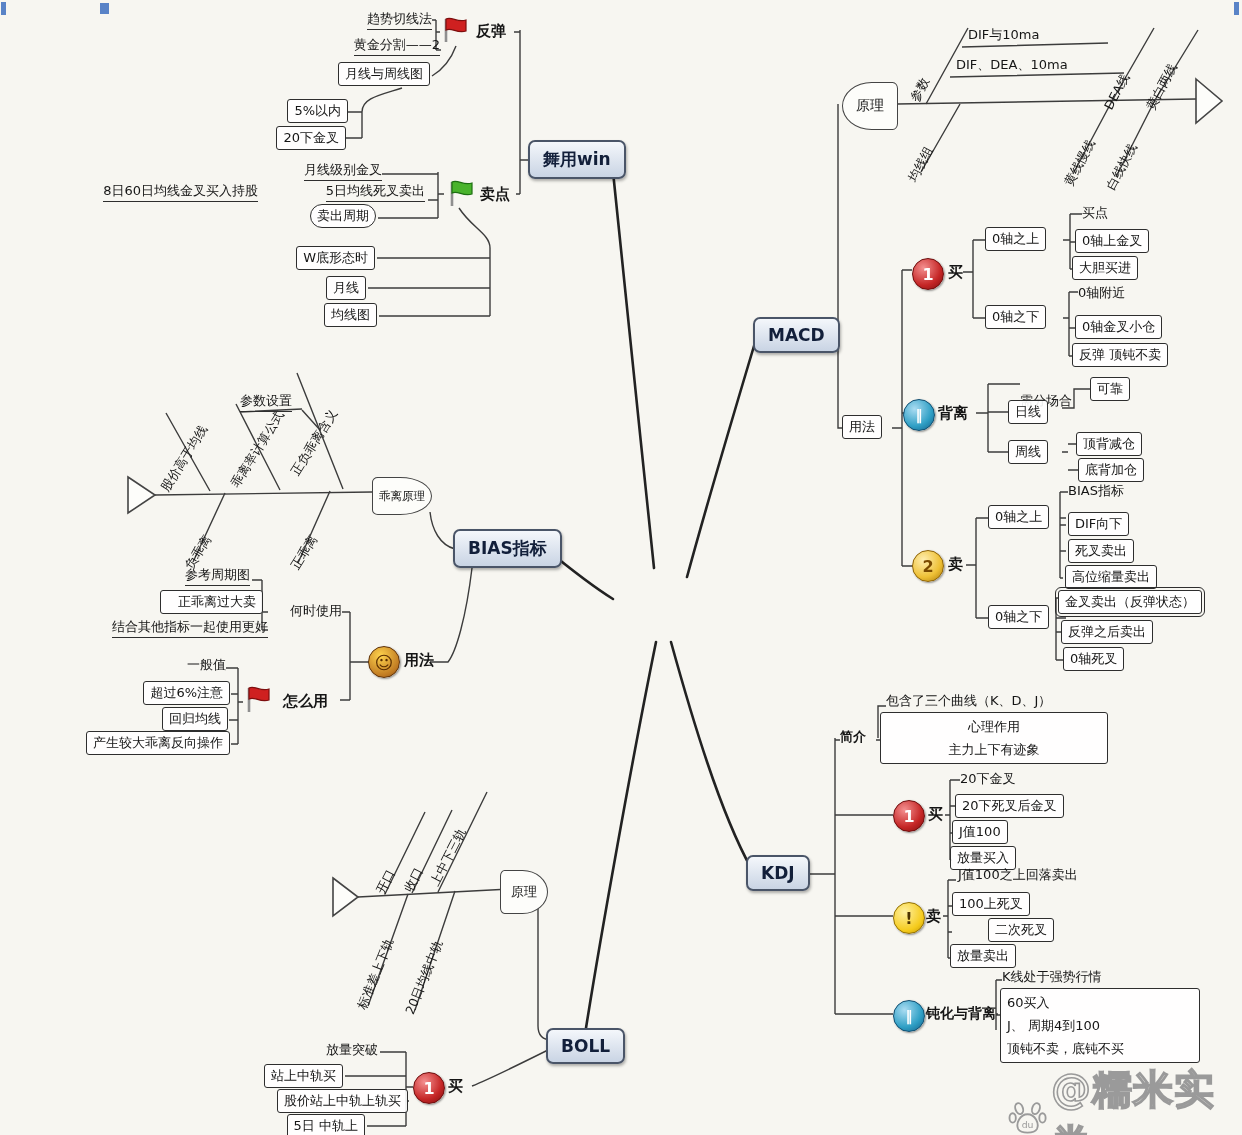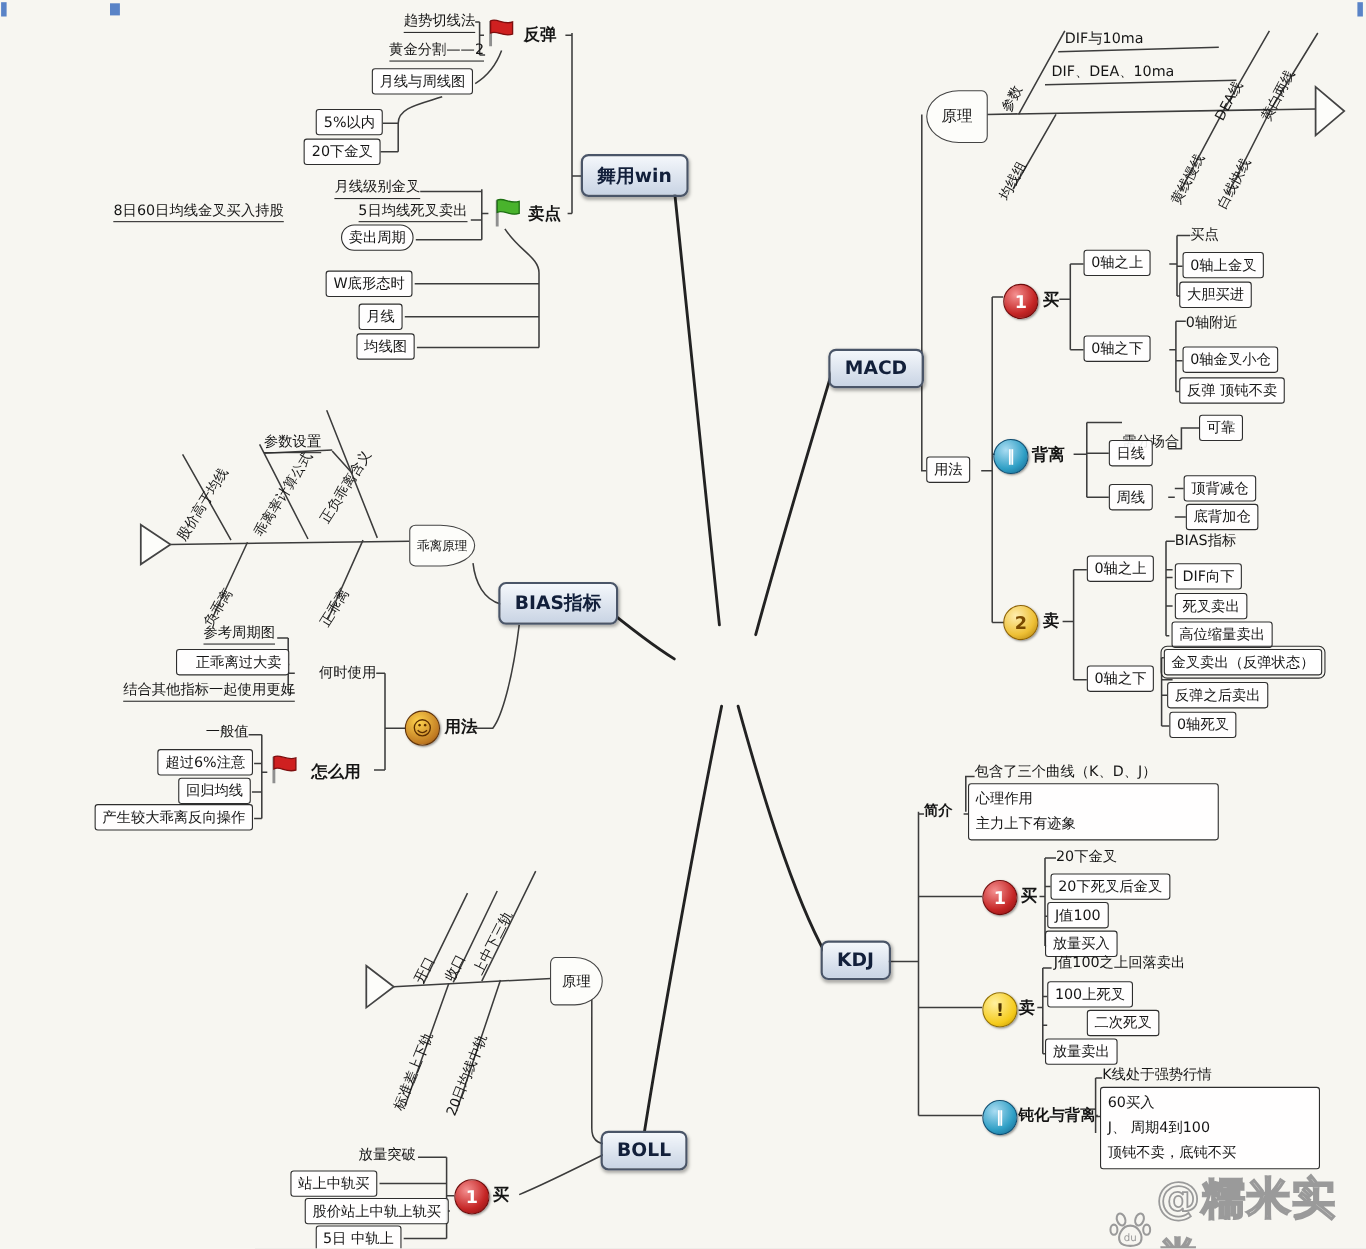--- a/index.html
+++ b/index.html
@@ -165,21 +165,21 @@
 <div class="bx" style="left:1068px;top:512px;">DIF向下</div>
 <div class="bx" style="left:1068px;top:539px;text-align:center;">死叉卖出</div>
 <div class="bx" style="left:1065px;top:565px;">高位缩量卖出</div>
 <div class="bx" style="left:988px;top:605px;">0轴之下</div>
 <div class="bx dbl" style="left:1058px;top:590px;">金叉卖出（反弹状态）</div>
 <div class="bx" style="left:1061px;top:620px;">反弹之后卖出</div>
 <div class="bx" style="left:1063px;top:647px;">0轴死叉</div>
 
 <div class="tx" style="left:840px;top:728px;font-weight:bold;">简介</div>
 <div class="tx" style="left:886px;top:692px;">包含了三个曲线（K、D、J）</div>
-<div class="bx" style="left:880px;top:712px;width:214px;">
+<div class="bx" style="left:880px;top:712px;width:214px;text-align:center;">
   <span class="in2">心理作用</span>
   <span class="in2">主力上下有迹象</span>
 </div>
 <div class="med red" style="left:893px;top:800px;">1</div>
 <div class="lbl" style="left:928px;top:805px;">买</div>
 <div class="tx" style="left:960px;top:770px;">20下金叉</div>
 <div class="bx" style="left:955px;top:794px;">20下死叉后金叉</div>
 <div class="bx" style="left:952px;top:820px;">J值100</div>
 <div class="bx" style="left:950px;top:846px;">放量买入</div>
 <div class="tx" style="left:958px;top:866px;">J值100之上回落卖出</div>

